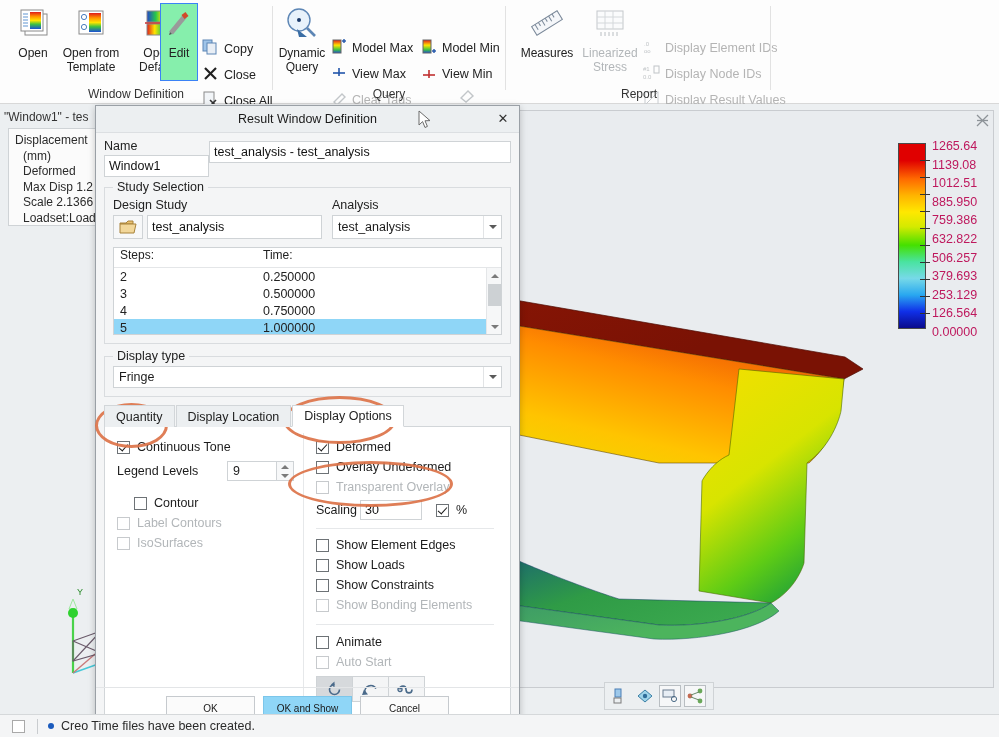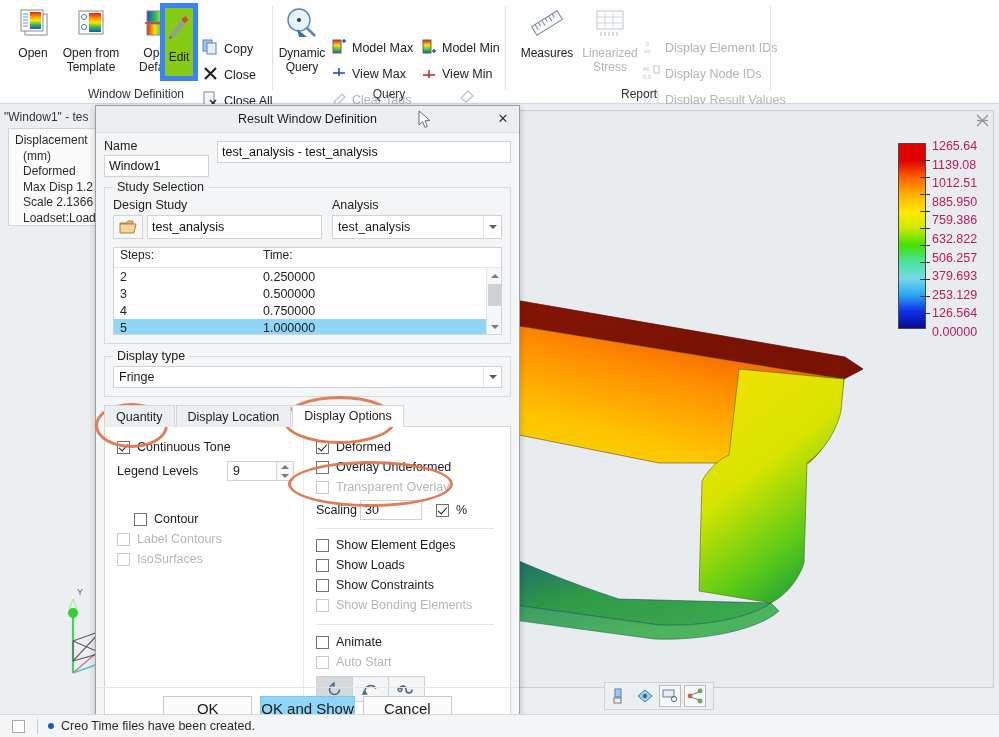--- a/index.html
+++ b/index.html
@@ -29,21 +29,21 @@
     position: absolute; top: 6px; width: 1px; height: 84px; background: #e2e2e2;
   }
   .bigbtn {
     position: absolute; top: 4px; width: 54px; height: 76px;
     display: flex; flex-direction: column; align-items: center;
   }
   .bigbtn .ic { height: 42px; display:flex; align-items:center; justify-content:center; }
   .bigbtn .lb {
     font-size: 12px; text-align: center; line-height: 14px; color:#222;
   }
-  .bigbtn.pressed { background: #84cc16; border: 5px solid #3b82f6; }
+  .bigbtn.pressed { background: #86efac; border: 1px solid #3b82f6; }
   .smallrow {
     position: absolute; height: 26px; display: flex; align-items: center; gap: 5px; margin-top: 32px;
   }
   .smallrow .lb { font-size: 12.5px; color: #222; white-space: nowrap; }
   .smallrow.dim .lb { color: #b4b4b4; }
 
   
   .icn { display:inline-block; position:relative; }
 
   
@@ -247,21 +247,21 @@
   }
   .animbtn.pressed { background: #d6d9dc; }
 
   .dlg-footer {
     position: absolute; left: 0; right: 0; bottom: 0; height: 42px;
     display: flex; align-items: center; justify-content: center; gap: 8px;
     border-top: 1px solid #e3e5e7;
   }
   .btn {
     height: 25px; min-width: 89px; border: 1px solid #c6cace; background: #fbfbfb;
-    font-size: 15px; color: #1a1a1a; display:flex; align-items:center; justify-content:center;
+    font-size: 10px; color: #1a1a1a; display:flex; align-items:center; justify-content:center;
   }
   .btn.primary { background: #8fd6f7; border-color: #7cc6ea; }
 
   
   .anno {
     position: absolute; border: 3px solid #dc7349; border-radius: 50%;
     pointer-events: none; opacity: 0.92;
   }
   
   .cursor { position: absolute; left: 418px; top: 110px; }
@@ -725,21 +725,21 @@
   </div>
 
   <div class="dialog">
     <div class="dlg-title">
       <span class="t">Result Window Definition</span>
       <span class="dlg-close">✕</span>
     </div>
 
     <div class="dlg-body">
 
-      <div style="display:flex; gap:8px;">
+      <div style="display:flex; gap:0;">
         <div style="width:105px;">
           <div class="fieldlabel">Name</div>
           <input class="txt" style="width: 105px; margin-top: 2px;" value="Window1">
         </div>
         <div style="flex:1;">
           <input class="txt" style="width: 100%; margin-top: 2px;" value="test_analysis - test_analysis">
         </div>
       </div>
 
       <div class="group" style="margin-top:10px;">
@@ -835,21 +835,21 @@
             <span class="spinner">9</span>
             <span class="spinbtns">
               <div>
                   <span class="caret-u"></span>
                 </div>
               <div>
                   <span class="caret-dn"></span>
                 </div>
             </span>
           </div>
-          <div class="cbrow" style="margin-top:28px;padding-left:17px;">
+          <div class="cbrow" style="margin-top:12px;padding-left:17px;">
             <span class="cb"></span>
             <span>Contour</span>
           </div>
           <div class="cbrow dim">
             <span class="cb dim"></span>
             <span>Label Contours</span>
           </div>
           <div class="cbrow dim">
             <span class="cb dim"></span>
             <span>IsoSurfaces</span>

